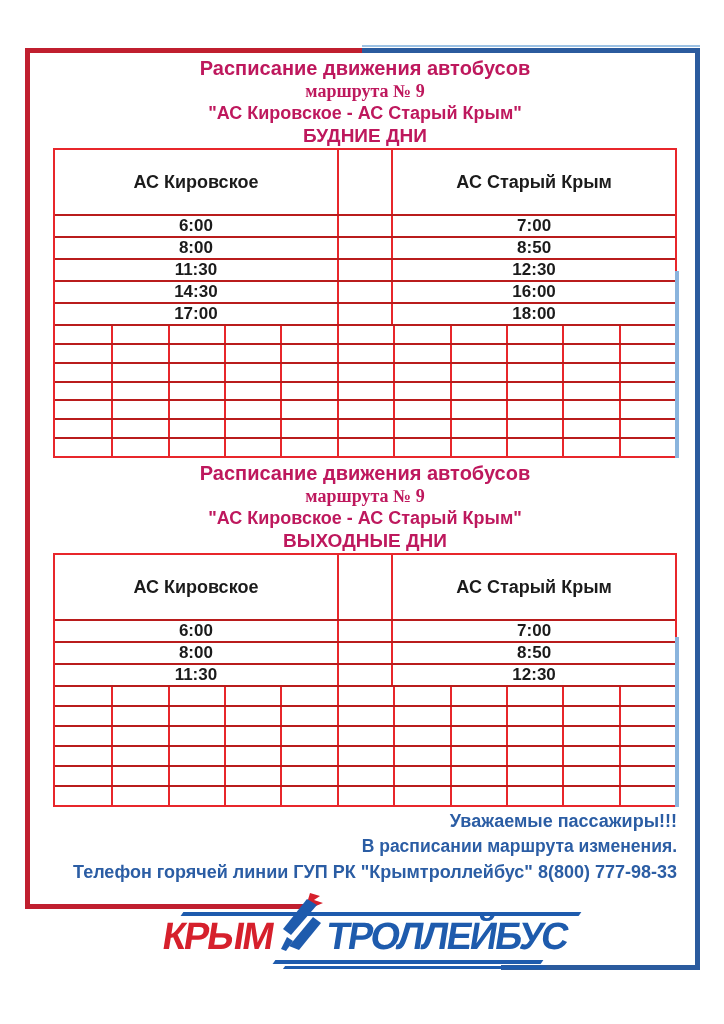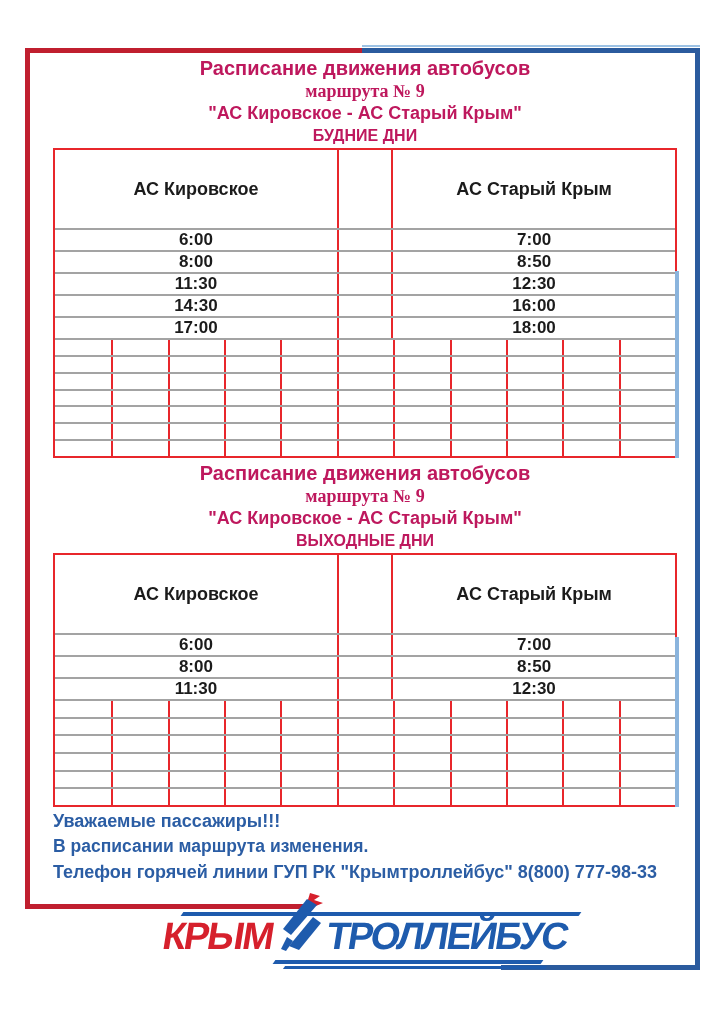--- a/index.html
+++ b/index.html
@@ -19,47 +19,47 @@
   #frame-bottom-blue{ left:501px; top:965px; width:199px; height:5px; background:#2b5b9e; }
 
   
   .titles { position:absolute; left:53px; width:624px; text-align:center;
             font-weight:bold; color:#be185d; }
   #titles1 { top:56px; }
   #titles2 { top:461px; }
   .t-main  { font-size:20px; line-height:24px; }
   .t-sub   { font-size:18px; line-height:22px;font-family:Liberation Serif, serif; }
   .t-route { font-size:18px; line-height:22px; }
-  .t-days  { font-size:16px; line-height:23px; }
+  .t-days  { font-size:19px; line-height:23px; }
 
   
   .stable { position:absolute; left:53px; width:624px;
             border:2px solid #e8262b; display:flex; flex-direction:column;
             font-weight:bold; color:#1b1b1b; background:transparent; }
   #table1 { top:148px; height:310px; }
   #table2 { top:553px; height:254px; }
-  .thead  { height:78px; flex:none; display:flex; }
+  .thead  { height:64px; flex:none; display:flex; }
   .hcell  { display:flex; align-items:center; justify-content:center; font-size:18px; }
   .span-left  { width:45.4545%; }
   .span-mid   { width:9.0909%; border-left:2px solid #e8262b; border-right:2px solid #e8262b; }
   .span-right { flex:1; }
   .rows-wrap  { display:contents; }
-  .trow  { flex:1; display:flex; border-top:2px solid #a3a3a3;text-align:center; }
+  .trow  { flex:1; display:flex; border-top:2px solid #b91c1c;text-align:center; }
   .tcell { display:flex; align-items:center; justify-content:center; font-size:17px; }
   .gcell { width:9.0909%; }
   .gcell + .gcell { border-left:2px solid #e8262b; }
 
   
   .artifact { position:absolute; left:675px; width:4px; background:#8ab4dd; }
   #artifact1 { top:271px; height:187px; }
   #artifact2 { top:637px; height:170px; }
 
   
   #footer { position:absolute; left:53px; width:624px; top:809px;
-            text-align:left; font-weight:bold; color:#2b5da4; }
+            text-align:right; font-weight:bold; color:#2b5da4; }
   .f1 { font-size:18px;   line-height:25px; }
   .f2 { font-size:17.5px; line-height:25px; }
   .f3 { font-size:18px;   line-height:26px; }
 
   
   #logo { position:absolute; left:53px; top:891px; width:624px; height:86px; }
   .logo-line-top { position:absolute; top:21px; left:129px; width:398px; height:4px;
                    background:#1e5bad; transform:skewX(-35deg); }
   .logo-line-b1  { position:absolute; top:69px; left:221px; width:268px; height:4px;
                    background:#1e5bad; transform:skewX(-35deg); }

